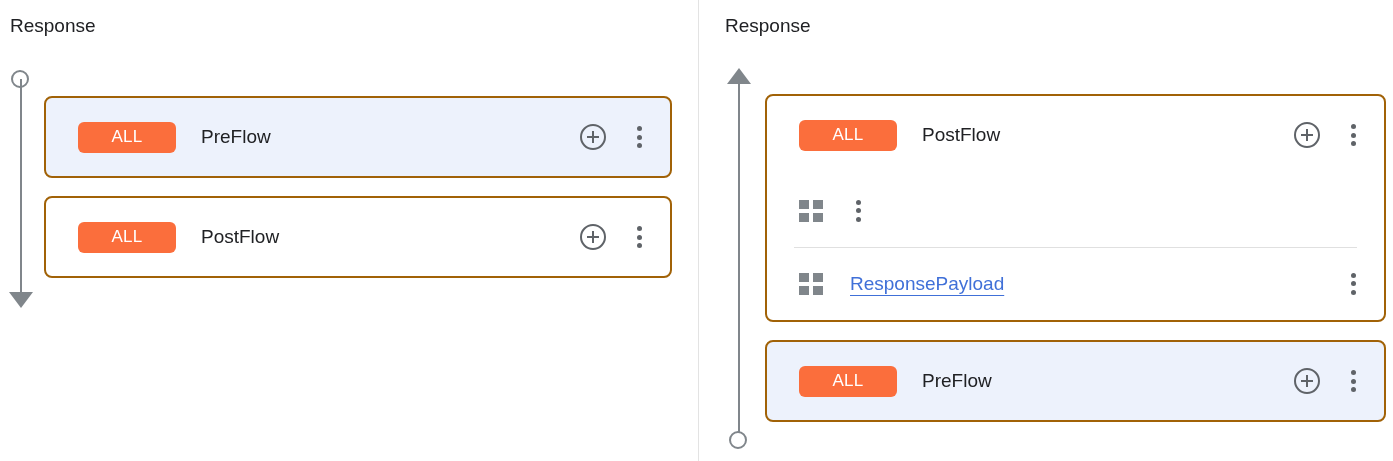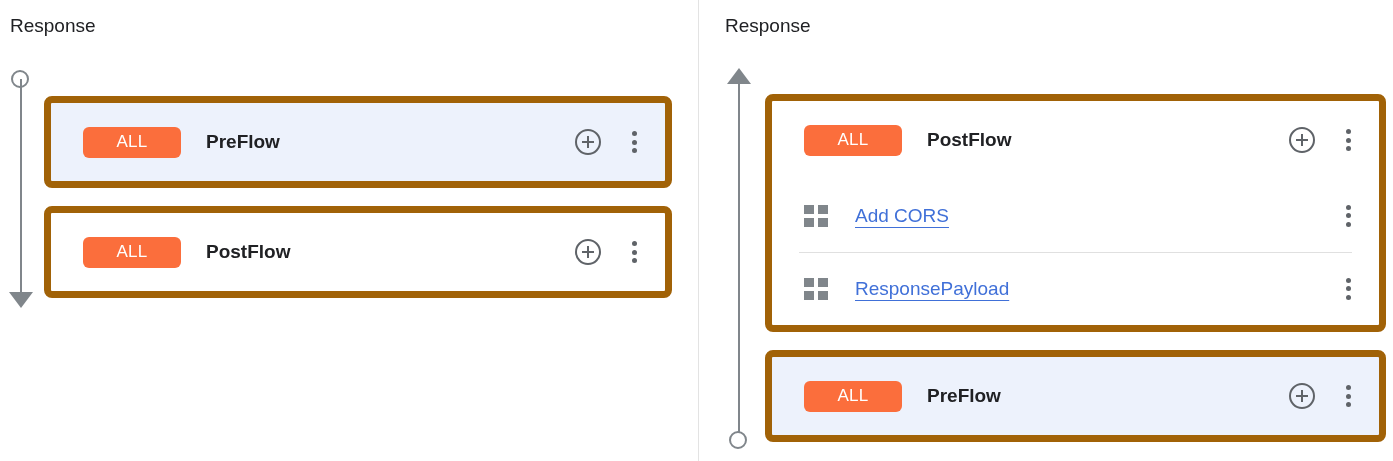--- a/index.html
+++ b/index.html
@@ -91,21 +91,21 @@
   .arrow-response .arrow-circle { top: 363px; }
 
   
   .card-stack {
     position: absolute;
   }
   .stack-request  { left: 44px;  top: 96px;  width: 628px; }
   .stack-response { left: 765px; top: 94px;  width: 621px; }
 
   .flow-card {
-    border: 7px solid #a16207;
+    border: 2px solid #a16207;
     border-radius: 8px;
     background: #ffffff;
     box-sizing: border-box;
     margin-bottom: 18px;
   }
   .flow-card.selected {
     background: #edf2fc;
   }
   .flow-card:last-child { margin-bottom: 0; }
 
@@ -130,21 +130,21 @@
     letter-spacing: .2px;
     box-sizing: border-box;
     padding: 0 10px;
     flex: 0 0 auto;
   }
 
   .card-title {
     margin-left: 25px;
     font-size: 19px;
     color: #202124;
-    font-weight: 700;
+    font-weight: 400;
     white-space: nowrap;
     flex: 1 1 auto;
   }
 
   .header-actions {
     display: flex;
     align-items: center;
     flex: 0 0 auto;
   }
 
@@ -312,21 +312,20 @@
         </span>
       </div>
 
       <div class="policy-row">
         <span class="icon-drag">
             <i></i>
             <i></i>
             <i></i>
             <i></i>
           </span>
-        <a class="policy-link">Add CORS</a>
         <span class="icon-kebab">
             <i></i>
             <i></i>
             <i></i>
           </span>
       </div>
 
       <div class="policy-row divided">
         <span class="icon-drag">
             <i></i>

